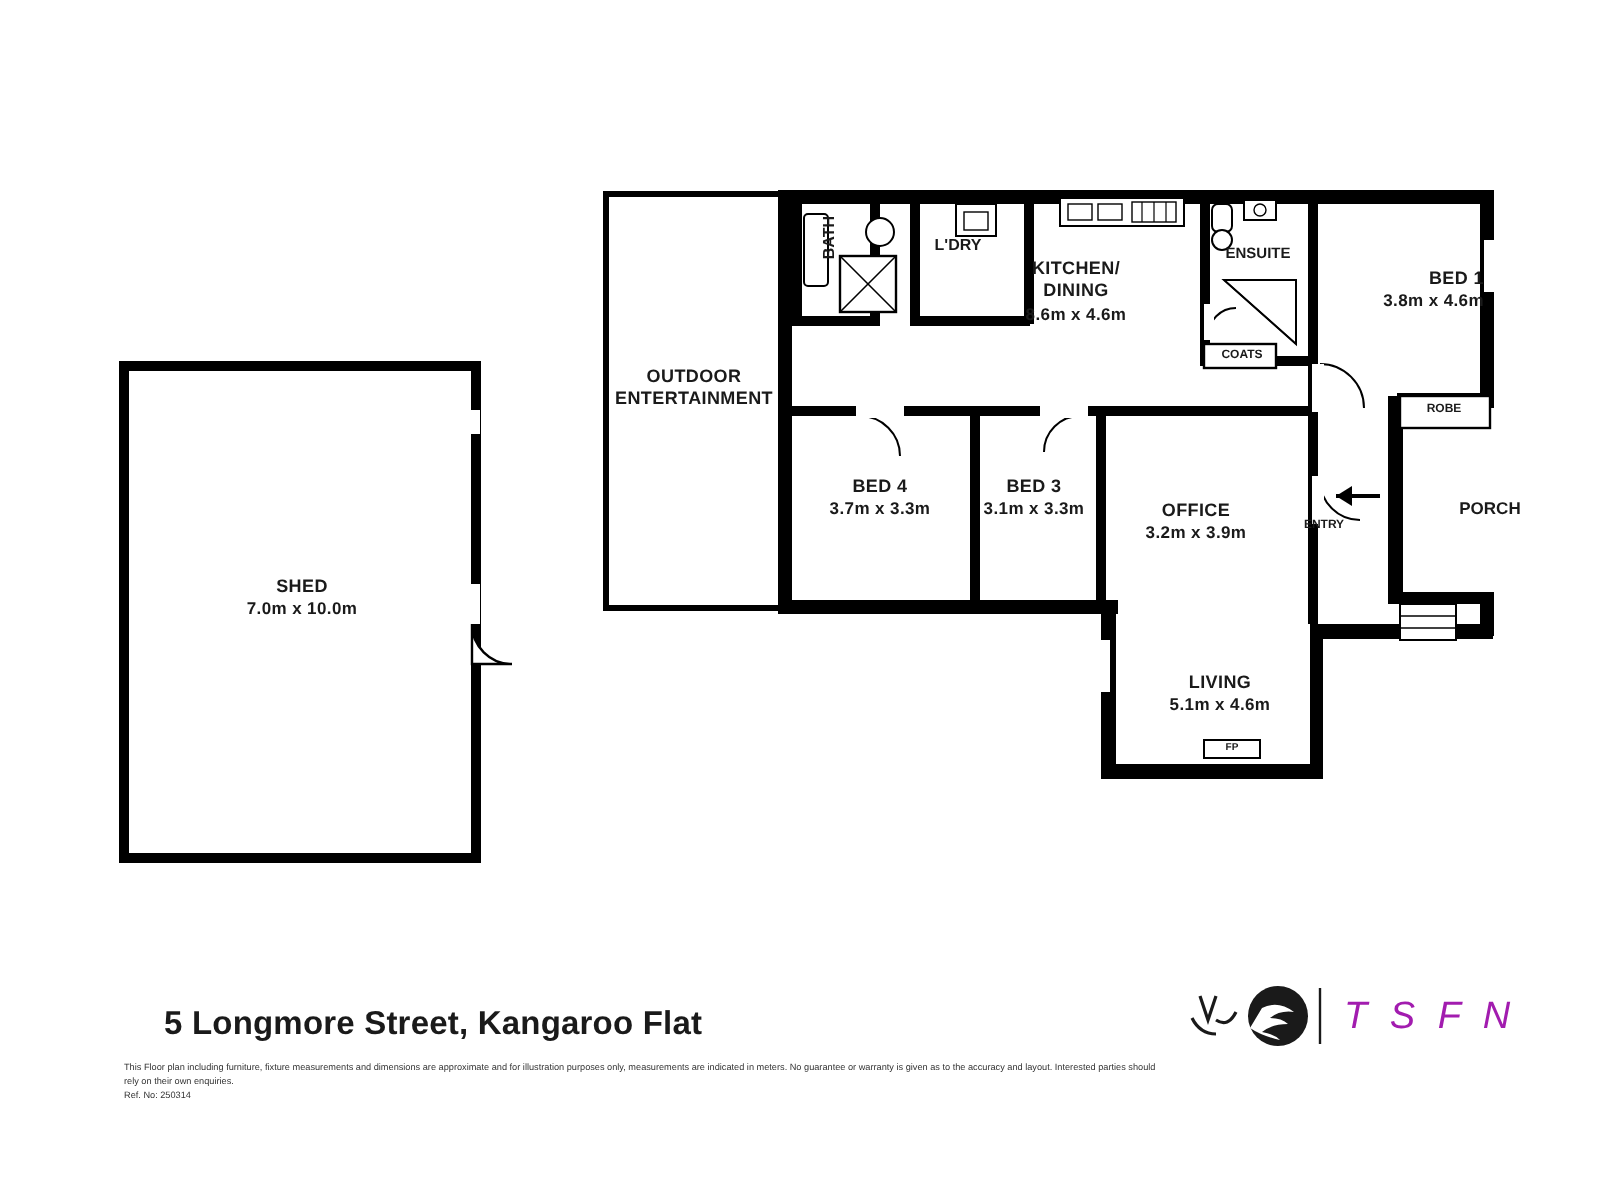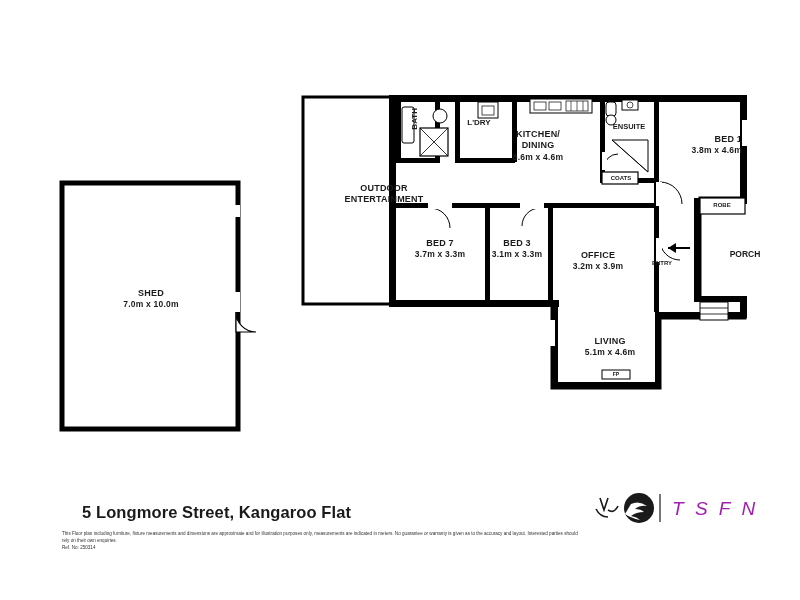--- a/index.html
+++ b/index.html
@@ -200,21 +200,21 @@
     <path d="M 608 510 q 6 4 10 -4" fill="none" stroke="#1a1a1a" stroke-width="1.6"></path>
     <path d="M 596 509 q 4 8 12 8" fill="none" stroke="#1a1a1a" stroke-width="1.6"></path>
   </g>
 </svg>
 
 <div class="room-label" style="left:99px; top:288px; width:104px;">
   <div class="room-name">SHED</div>
   <div class="room-dims">7.0m x 10.0m</div>
 </div>
 
-<div class="room-label" style="left:305px; top:183px; width:84px;padding-left:37px;">
+<div class="room-label" style="left:305px; top:183px; width:84px;">
   <div class="room-name">OUTDOOR</div>
   <div class="room-name">ENTERTAINMENT</div>
 </div>
 
 <div class="small-label vertical" style="left:410px; top:108px; font-size:8px;">BATH</div>
 
 <div class="small-label" style="left:462px; top:118px; width:34px; font-size:8px;">L'DRY</div>
 
 <div class="room-label" style="left:501px; top:129px; width:74px;">
   <div class="room-name">KITCHEN/</div>
@@ -226,21 +226,21 @@
 
 <div class="room-label" style="left:662px; top:134px; width:80px;text-align:right;">
   <div class="room-name">BED 1</div>
   <div class="room-dims">3.8m x 4.6m</div>
 </div>
 
 <div class="small-label" style="left:604px; top:175px; width:34px;">COATS</div>
 <div class="small-label" style="left:705px; top:202px; width:34px;">ROBE</div>
 
 <div class="room-label" style="left:400px; top:238px; width:80px;">
-  <div class="room-name">BED 7</div>
+  <div class="room-name">BED 4</div>
   <div class="room-dims">3.7m x 3.3m</div>
 </div>
 
 <div class="room-label" style="left:480px; top:238px; width:74px;">
   <div class="room-name">BED 3</div>
   <div class="room-dims">3.1m x 3.3m</div>
 </div>
 
 <div class="room-label" style="left:558px; top:250px; width:80px;">
   <div class="room-name">OFFICE</div>

